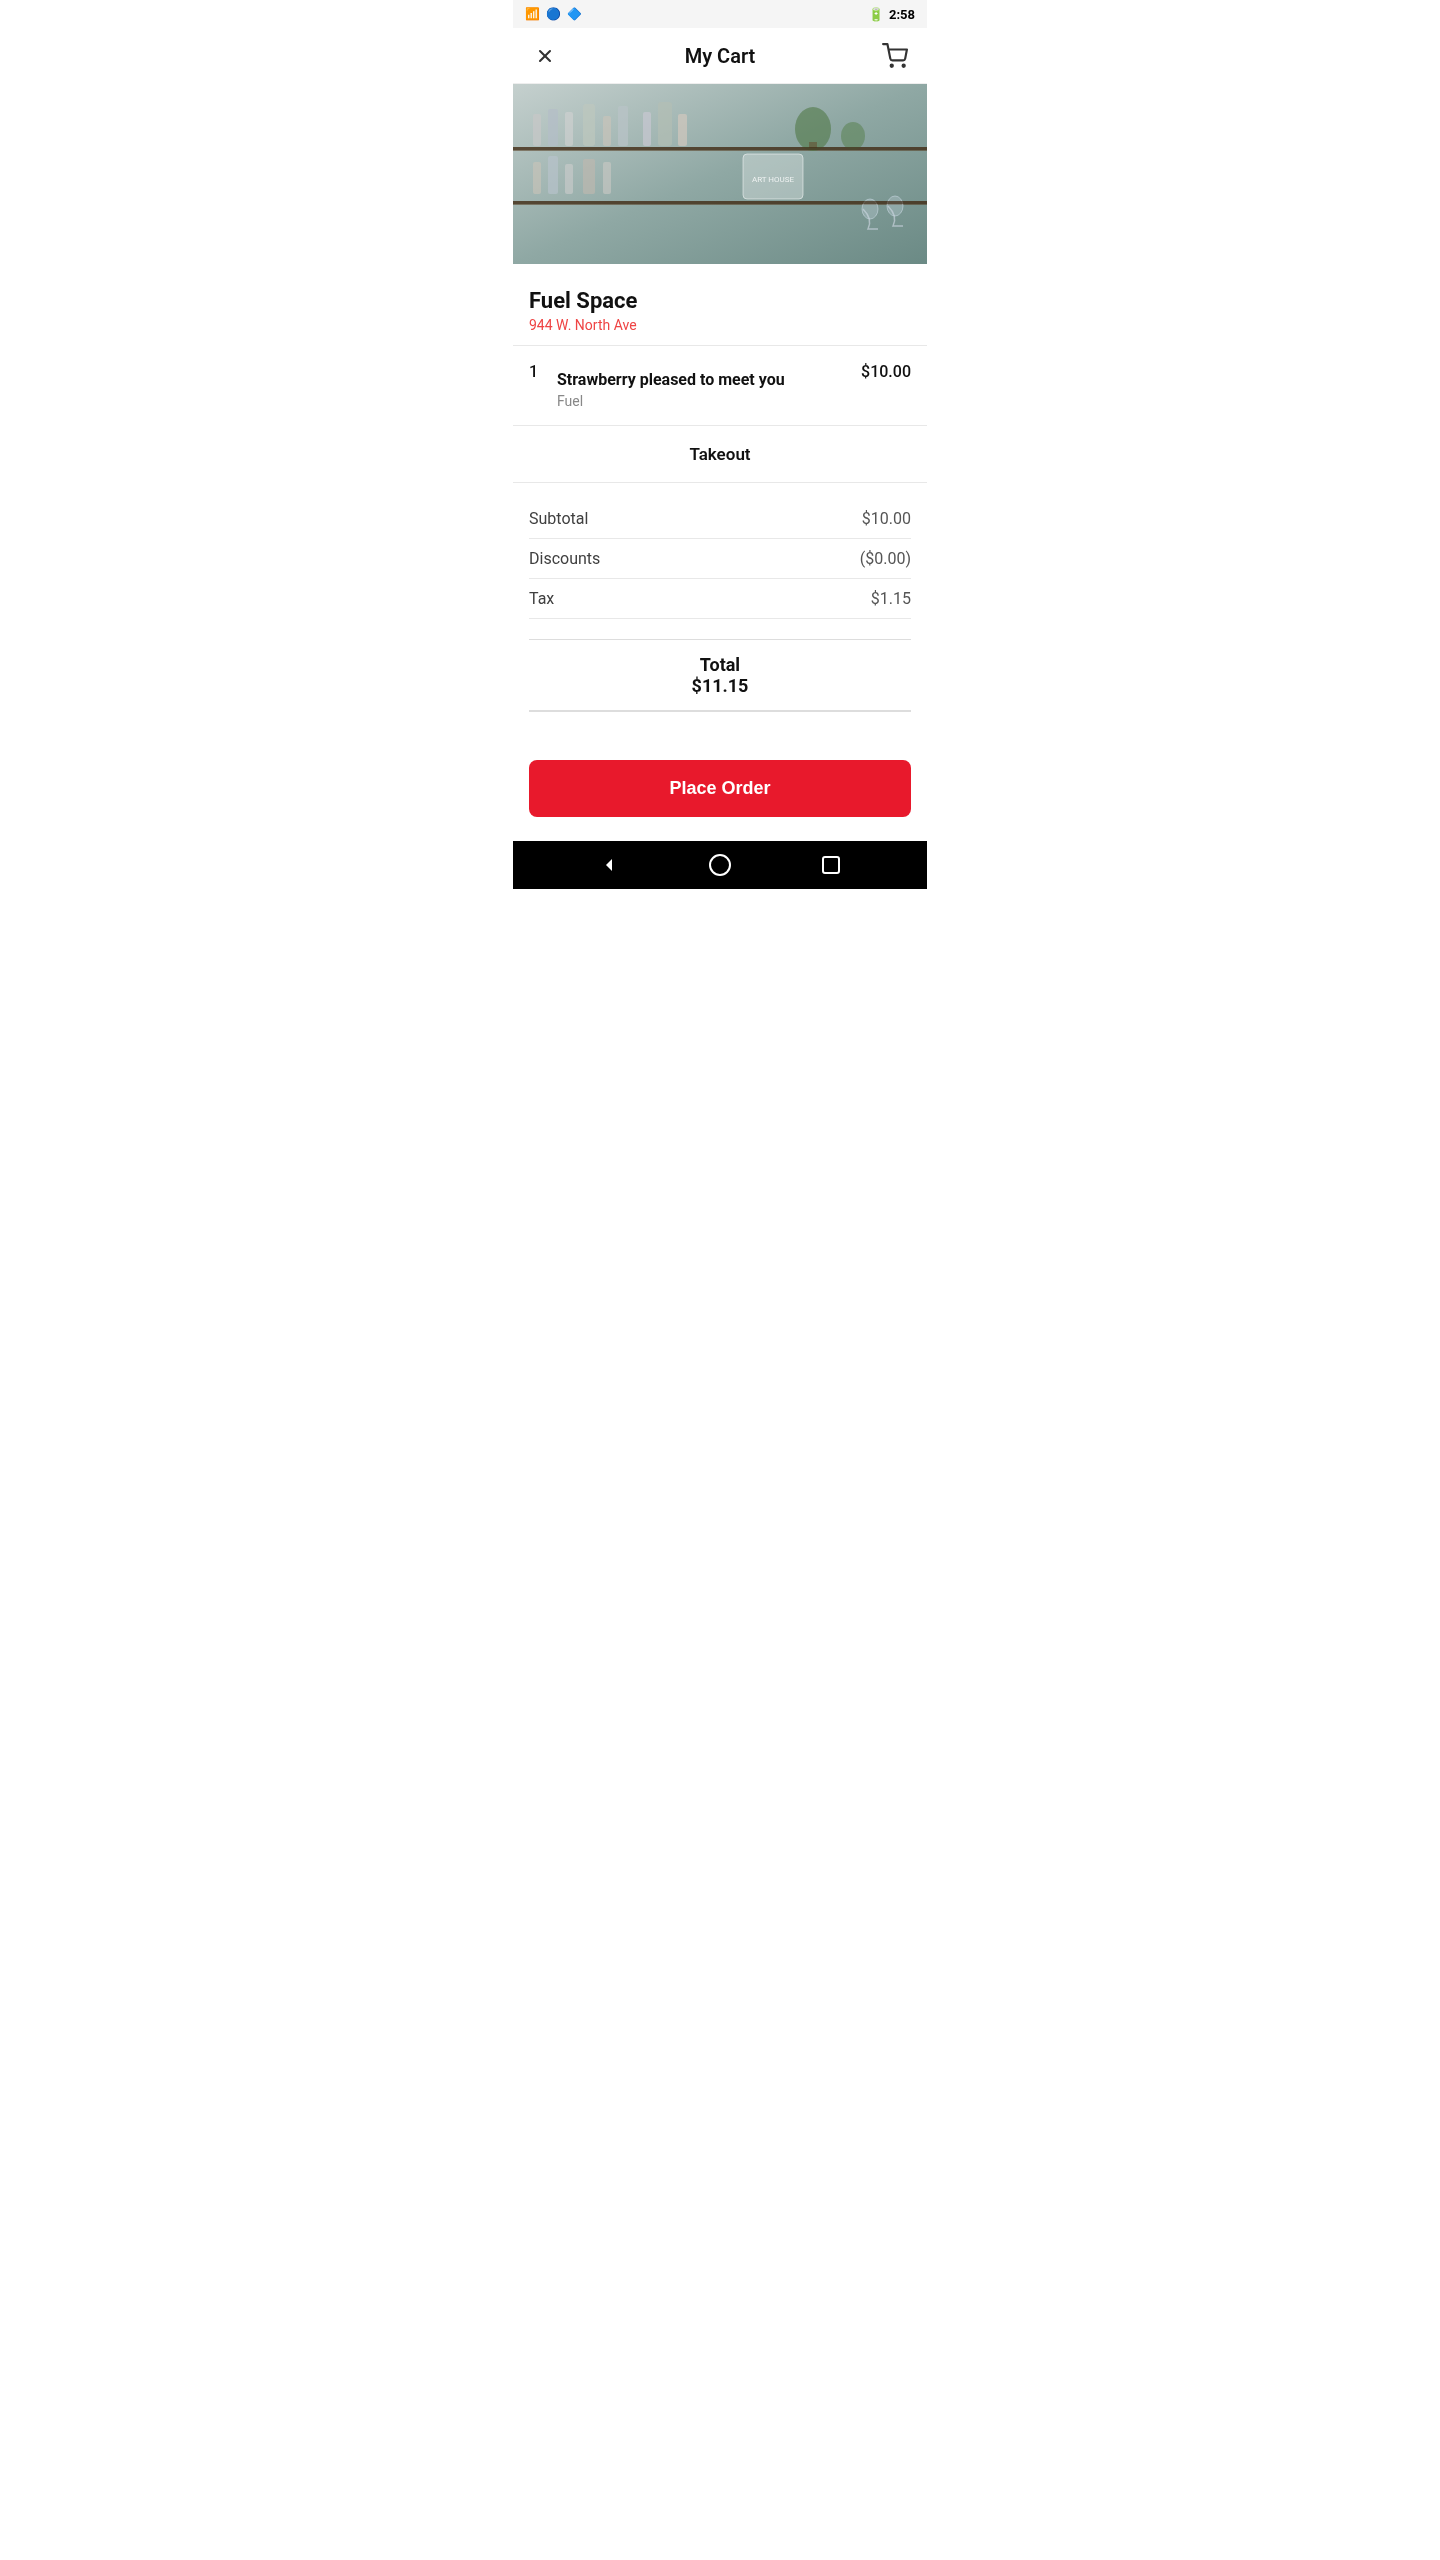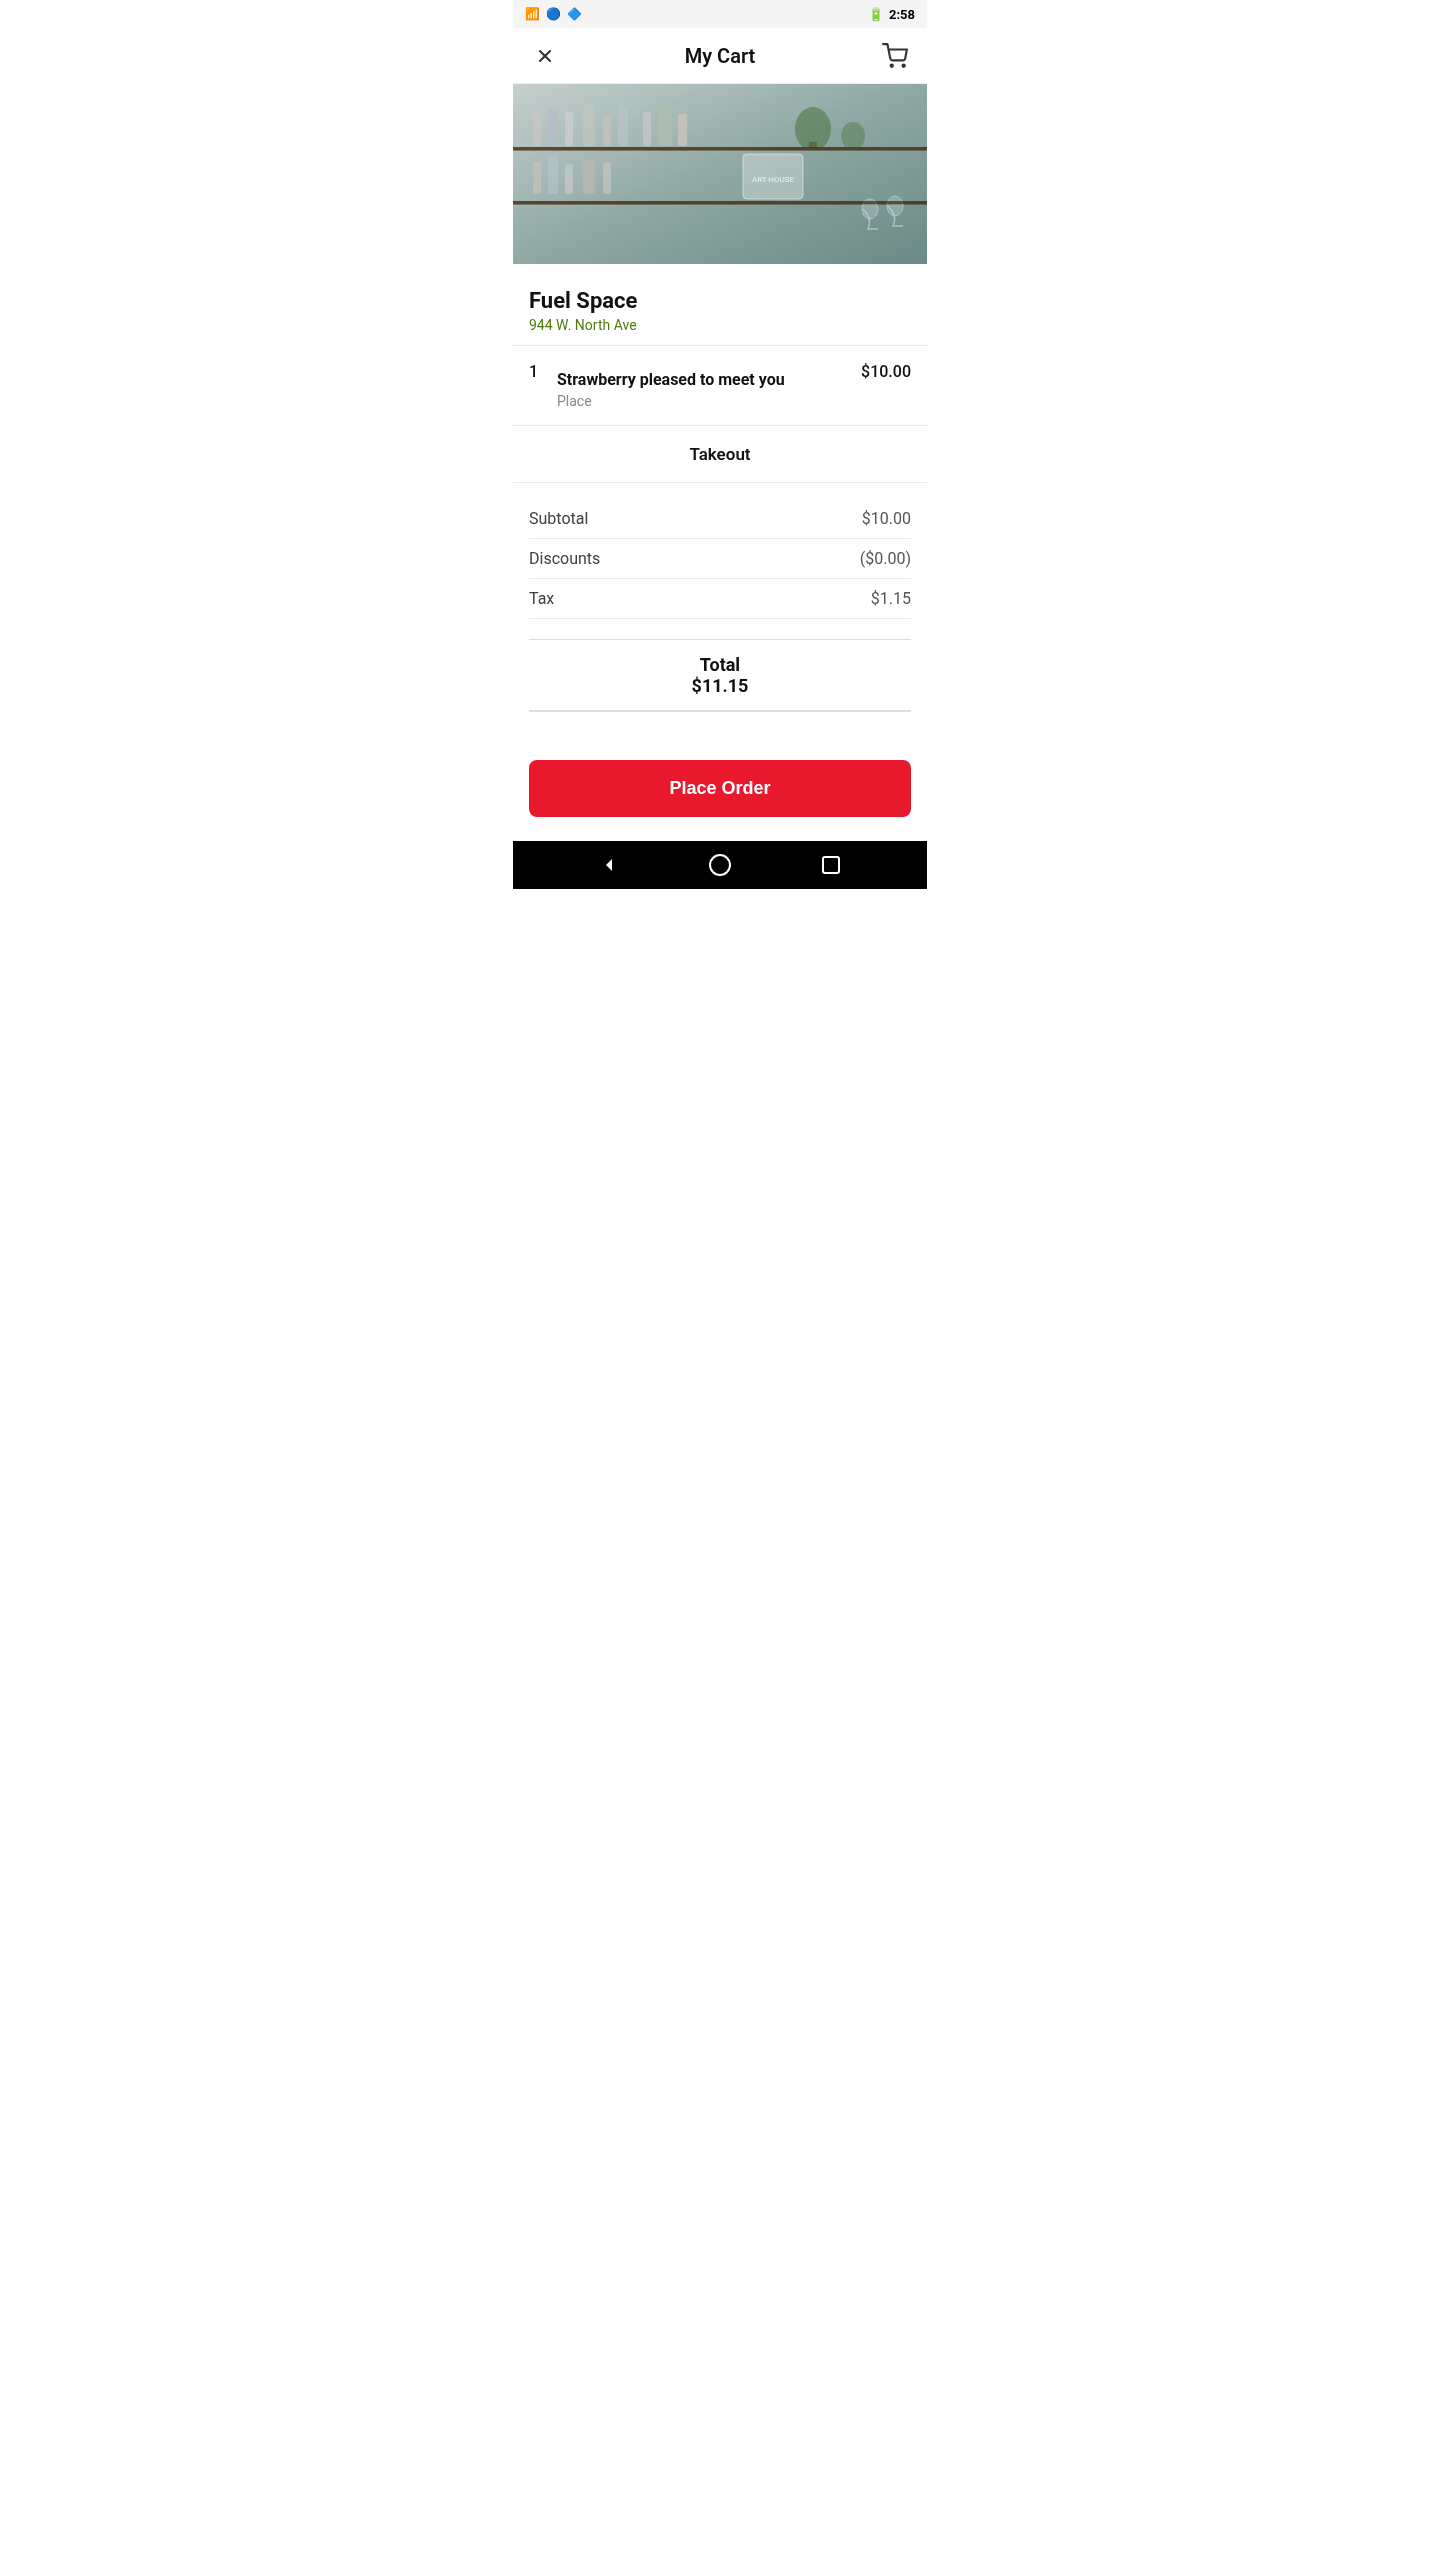--- a/index.html
+++ b/index.html
@@ -116,21 +116,21 @@
 
     .restaurant-name {
       font-size: 22px;
       font-weight: 700;
       color: #111;
       margin-bottom: 4px;
     }
 
     .restaurant-address {
       font-size: 14px;
-      color: #4d7c0f;
+      color: #ef4444;
     }
 
     
     .cart-items {
       padding: 0;
     }
 
     .cart-item {
       padding: 16px 16px;
       border-bottom: 1px solid #e8e8e8;
@@ -364,21 +364,21 @@
 
 <div class="cart-items">
   <div class="cart-item">
     <div class="cart-item-row">
       <div class="cart-item-details">
         <span class="item-quantity">1</span>
         <span class="item-name">Strawberry pleased to meet you</span>
       </div>
       <span class="item-price">$10.00</span>
     </div>
-    <div class="item-modifier">Place</div>
+    <div class="item-modifier">Fuel</div>
   </div>
 </div>
 
 <div class="order-type-section">
   <span class="order-type-label">Takeout</span>
 </div>
 
 <div class="totals-section">
   <div class="totals-row">
     <span class="totals-label">Subtotal</span>

